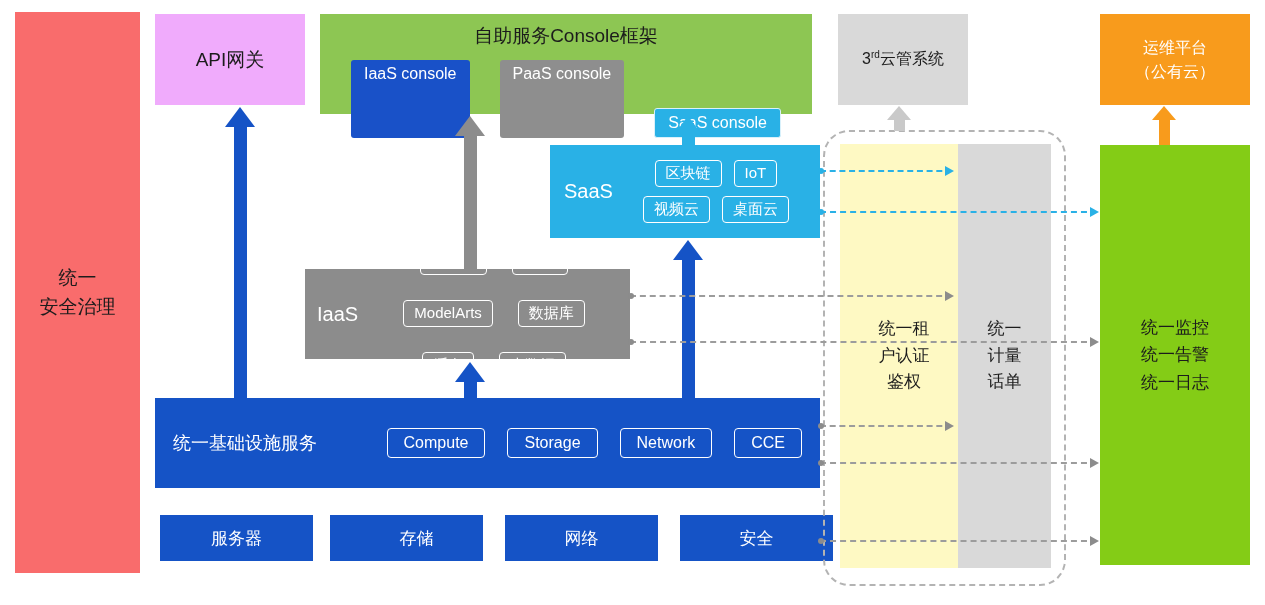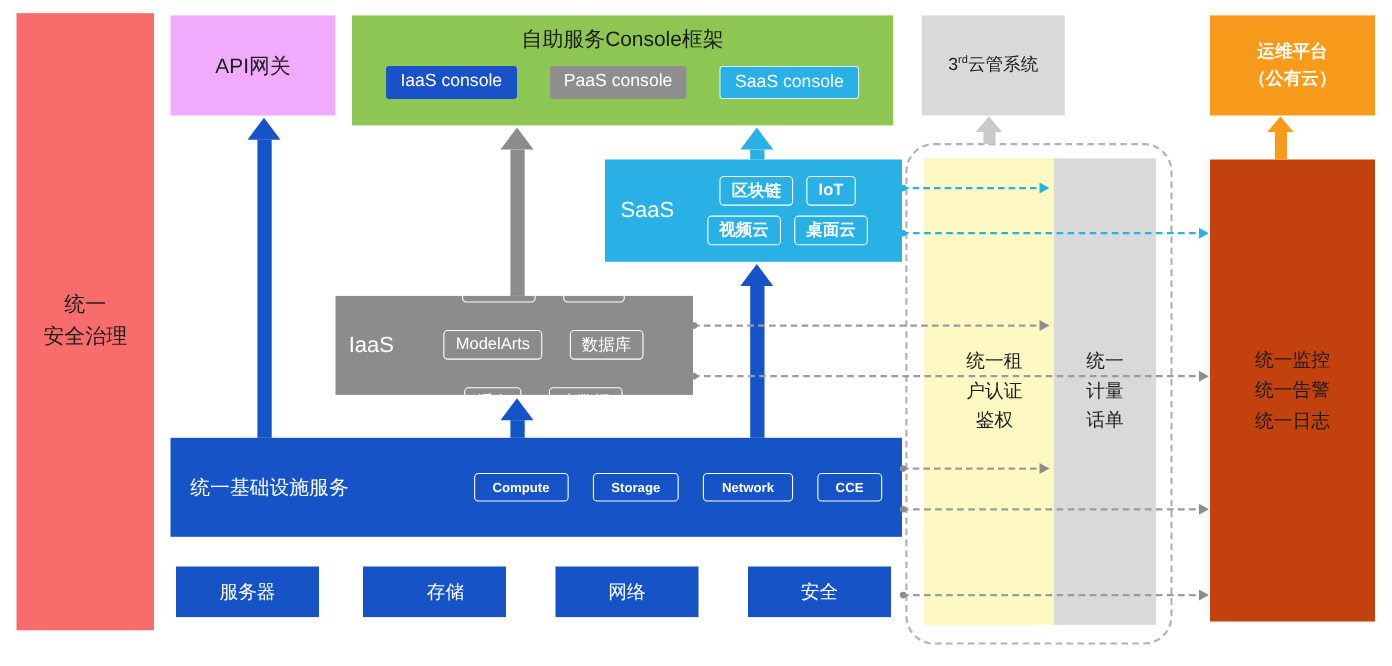--- a/index.html
+++ b/index.html
@@ -13,54 +13,54 @@
   
   .red-bar      { left:15px;  top:12px;  width:125px; height:561px; background:#F96C6C; color:#1c1c1c; font-size:19px; line-height:1.5; }
   .api-box      { left:155px; top:14px;  width:150px; height:91px;  background:#f0abfc; color:#1c1c1c; font-size:19px; }
   .console-box  { left:320px; top:14px;  width:492px; height:100px; background:#8DC653; color:#1c1c1c;
                   flex-direction:column; justify-content:flex-start; padding-top:9px; }
   .console-title{ font-size:19px; }
   .console-chips{ display:flex; gap:30px; margin-top:11px; }
   .console-chip { color:#fff; font-size:16px; padding:5px 13px; border-radius:3px; white-space:nowrap; }
   .chip-iaas { background:#1951C8; }
   .chip-paas { background:#8E8E8E;text-align:right; }
-  .chip-saas { background:#29B1E6; border:1px solid #d9f1fb; }
+  .chip-saas { background:#29B1E6; border:1px solid #d9f1fb;margin-top:48px; }
 
   .third-box    { left:838px; top:14px;  width:130px; height:91px; background:#D9D9D9; color:#1c1c1c; font-size:16px; }
   .third-box sup{ font-size:10px; }
   .market-box   { left:985px; top:14px;  width:76px;  height:91px; background:#D9D9D9; color:#1c1c1c; font-size:16px; line-height:1.4; }
-  .ops-box      { left:1100px;top:14px;  width:150px; height:91px; background:#F89B1C; color:#ffffff; font-size:16px; line-height:1.45;font-weight:bold; }
+  .ops-box      { left:1100px;top:14px;  width:150px; height:91px; background:#F89B1C; color:#ffffff; font-size:16px; line-height:1.45; }
 
   .saas-box     { left:550px; top:145px; width:270px; height:93px; background:#29B1E6; color:#fff;
                   justify-content:flex-start; gap:14px; padding:0 14px; }
   .paas-box     { left:305px; top:269px; width:325px; height:90px; background:#8C8C8C; color:#fff;
                   justify-content:flex-start; gap:12px; padding:0 12px; }
   .layer-label  { font-size:20px; flex:0 0 auto; }
   .chip-wrap    { display:flex; flex-wrap:wrap; gap:9px 12px; justify-content:center; align-content:center; }
-  .saas-box .chip-wrap { width:178px;font-weight:bold; }
+  .saas-box .chip-wrap { width:178px; }
   .paas-box .chip-wrap { width:256px; gap:25px; }
   .outline-chip { border:1.5px solid #ffffff; border-radius:4px; color:#ffffff; font-size:15px;
                   padding:3px 10px; white-space:nowrap; text-align:center; }
 
   .infra-box    { left:155px; top:398px; width:665px; height:90px; background:#1553C6; color:#fff;
                   justify-content:space-between; gap:20px; padding:0 18px; }
   .infra-label  { font-size:18px; flex:0 0 auto; }
   .infra-chips  { display:flex; gap:22px; }
-  .infra-chips .outline-chip { font-size:12px; padding:5px 16px;font-weight:bold; }
-
-  .hw-box { top:515px; height:46px; width:130px; background:#1553C6; color:#fff; font-size:17px; }
+  .infra-chips .outline-chip { font-size:16px; padding:5px 16px; }
+
+  .hw-box { top:515px; height:46px; width:153px; background:#1553C6; color:#fff; font-size:17px; }
   .hw-server   { left:160px; }
   .hw-storage  { left:330px;padding-left:20px; }
   .hw-network  { left:505px; }
   .hw-security { left:680px; }
 
   .dashed-wrap  { left:823px; top:130px; width:243px; height:456px; border:2px dashed #b3b3b3; border-radius:26px; background:transparent; }
   .auth-bar     { left:840px; top:144px; width:128px; height:424px; background:#fef9c3; color:#1c1c1c; font-size:17px; line-height:1.55; }
   .meter-bar    { left:958px; top:144px; width:93px;  height:424px; background:#D9D9D9; color:#1c1c1c; font-size:17px; line-height:1.55; }
-  .monitor-bar  { left:1100px;top:145px; width:150px; height:420px; background:#c2410c; color:#1c1c1c; font-size:17px; line-height:1.6; }
+  .monitor-bar  { left:1100px;top:145px; width:150px; height:420px; background:#84cc16; color:#1c1c1c; font-size:17px; line-height:1.6; }
 
   
   .v-arrow { position:absolute; display:flex; flex-direction:column; align-items:center; }
   .v-arrow .head  { width:0; height:0; border-left:15px solid transparent; border-right:15px solid transparent; border-bottom:20px solid; }
   .v-arrow .shaft { width:13px; flex:1; background:currentColor; }
   .v-arrow.small .head  { border-left-width:12px; border-right-width:12px; border-bottom-width:14px; }
   .v-arrow.small .shaft { width:11px; }
 
   .a-api     { left:225px;  top:107px; height:291px; color:#1553C6; }
   .a-console { left:455px;  top:116px; height:153px; color:#8C8C8C; }

